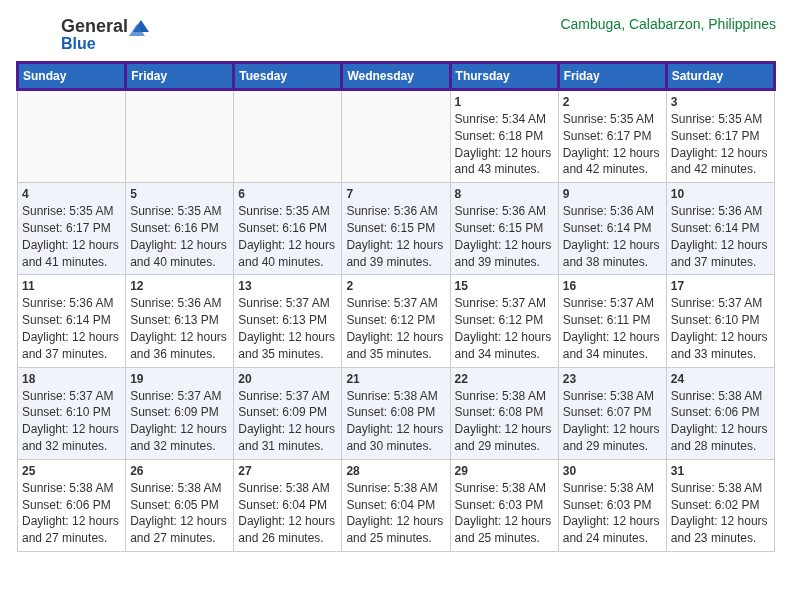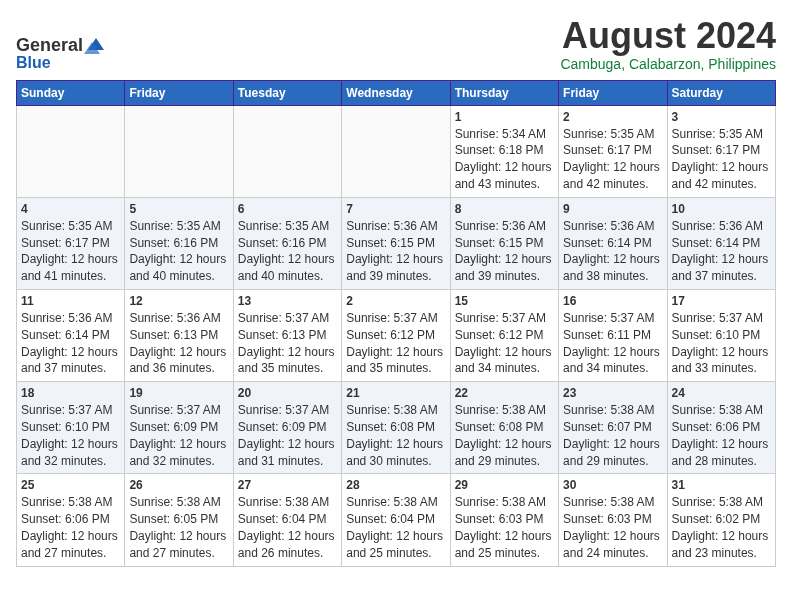--- a/index.html
+++ b/index.html
@@ -6,22 +6,23 @@
     body {
       font-family: Arial, sans-serif;
       background: #fff;
       width: 792px;
       min-height: 612px;
       padding: 16px;
     }
     .header-area {
       display: flex;
       justify-content: space-between;
-      align-items: flex-end;
+      align-items: flex-start;
       margin-bottom: 8px;
+      margin-left: 45px;
     }
     .logo {
       display: flex;
       flex-direction: column;
       align-items: flex-start;
     }
     .title-area {
       text-align: right;
     }
     .month-title {
@@ -39,21 +40,21 @@
       border-collapse: collapse;
       table-layout: fixed;
     }
     th {
       background-color: #2a6bbf;
       color: #fff;
       font-size: 12px;
       font-weight: bold;
       padding: 5px 4px;
       text-align: left;
-      border: 1px solid #4c1d95;
+      border: 3px solid #4c1d95;
     }
     td {
       border: 1px solid #ccc;
       vertical-align: top;
       padding: 4px 4px;
       font-size: 9.5px;
       color: #333;
       height: 88px;
       background: #fff;
     }
@@ -84,21 +85,20 @@
     <div style="display:flex;align-items:center;">
       <span style="font-size:18px;font-weight:bold;color:#333;">General</span>
       <svg width="22" height="18" viewBox="0 0 22 18" style="margin-left:1px;">
         <polygon points="4,14 12,2 20,14" fill="#1a5fb4"></polygon>
         <polygon points="0,18 8,6 16,18" fill="#2a6bbf" opacity="0.7"></polygon>
       </svg>
     </div>
     <span style="font-size:16px;font-weight:bold;color:#1a5fb4;margin-top:-2px;">Blue</span>
   </div>
   <div class="title-area">
-    <div class="month-title">August 2024</div>
     <div class="location">Cambuga, Calabarzon, Philippines</div>
   </div>
 </div>
 
 <table>
   <thead>
     <tr id="header-row">
         <th>Sunday</th>
         <th>Friday</th>
         <th>Tuesday</th>

